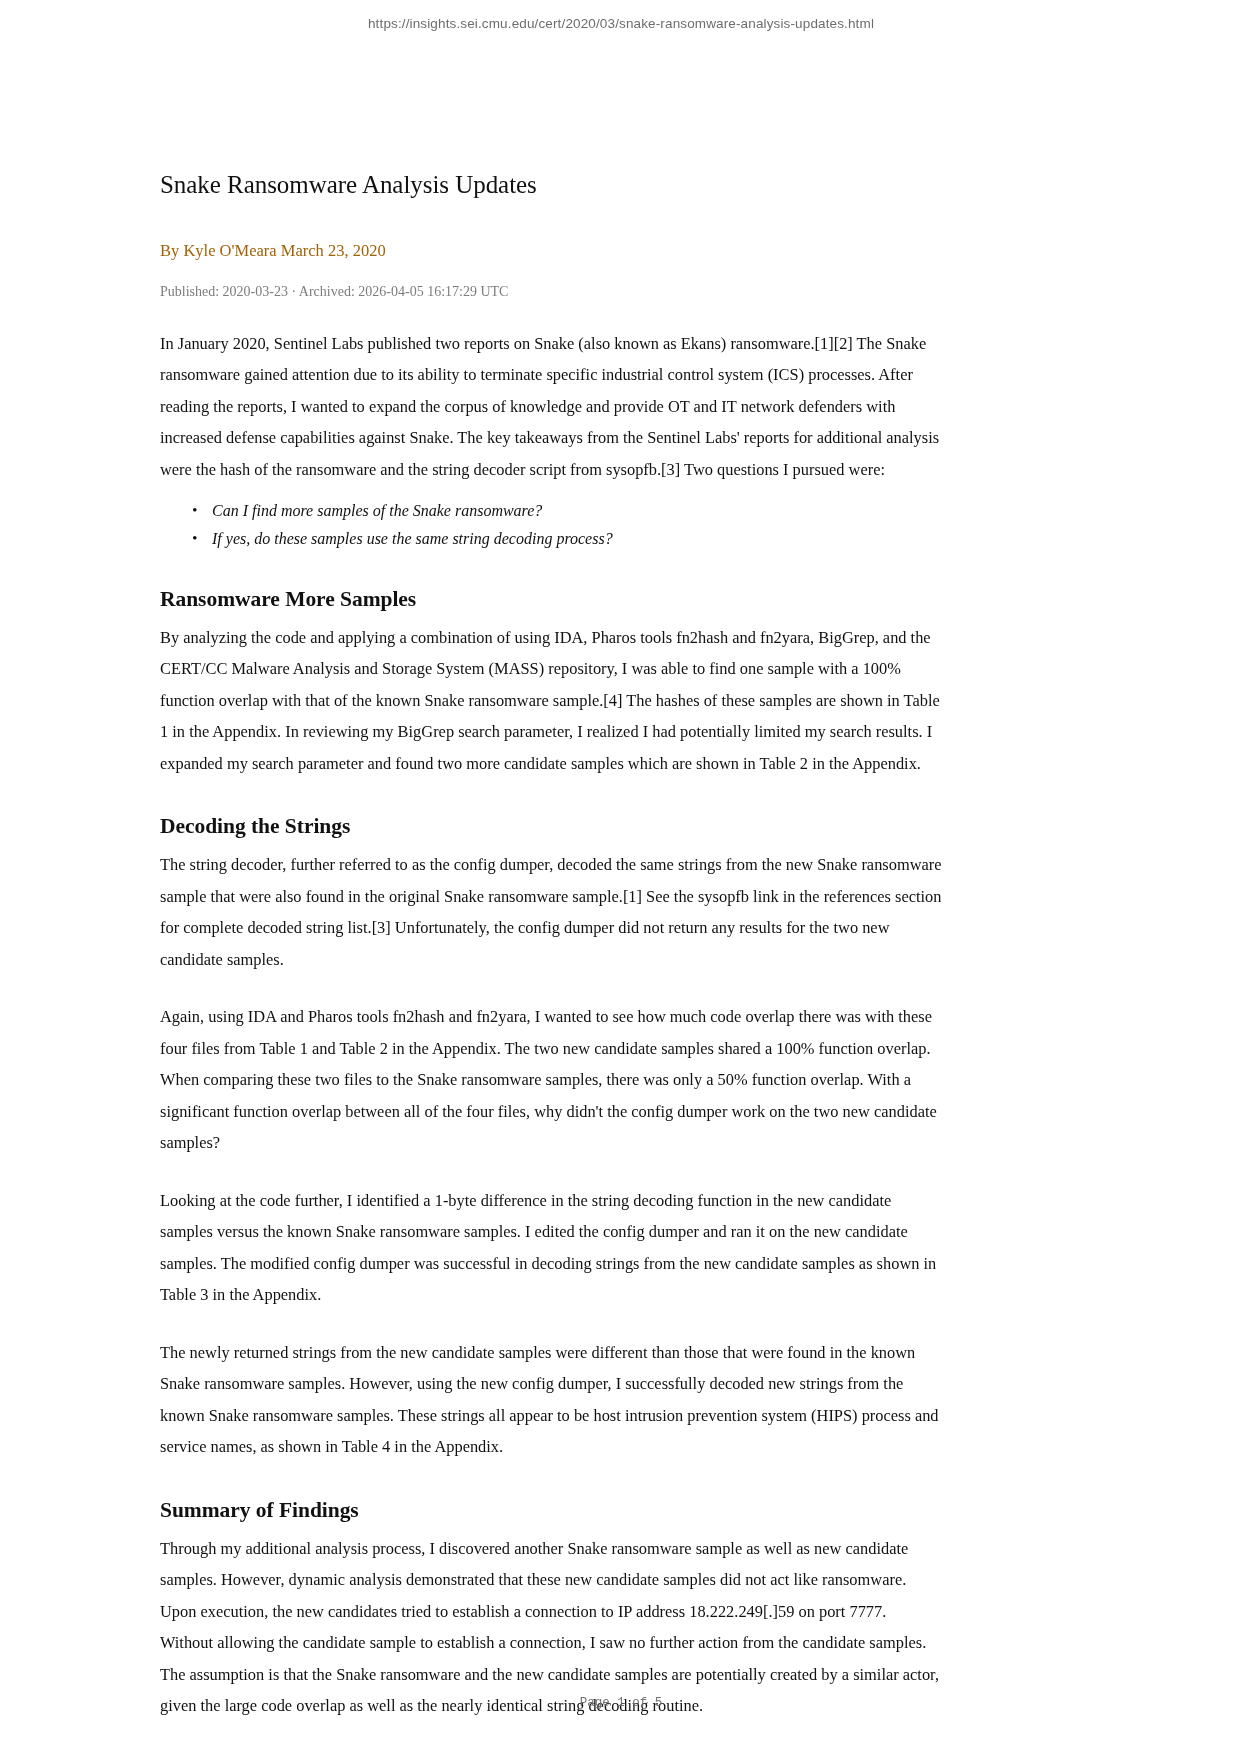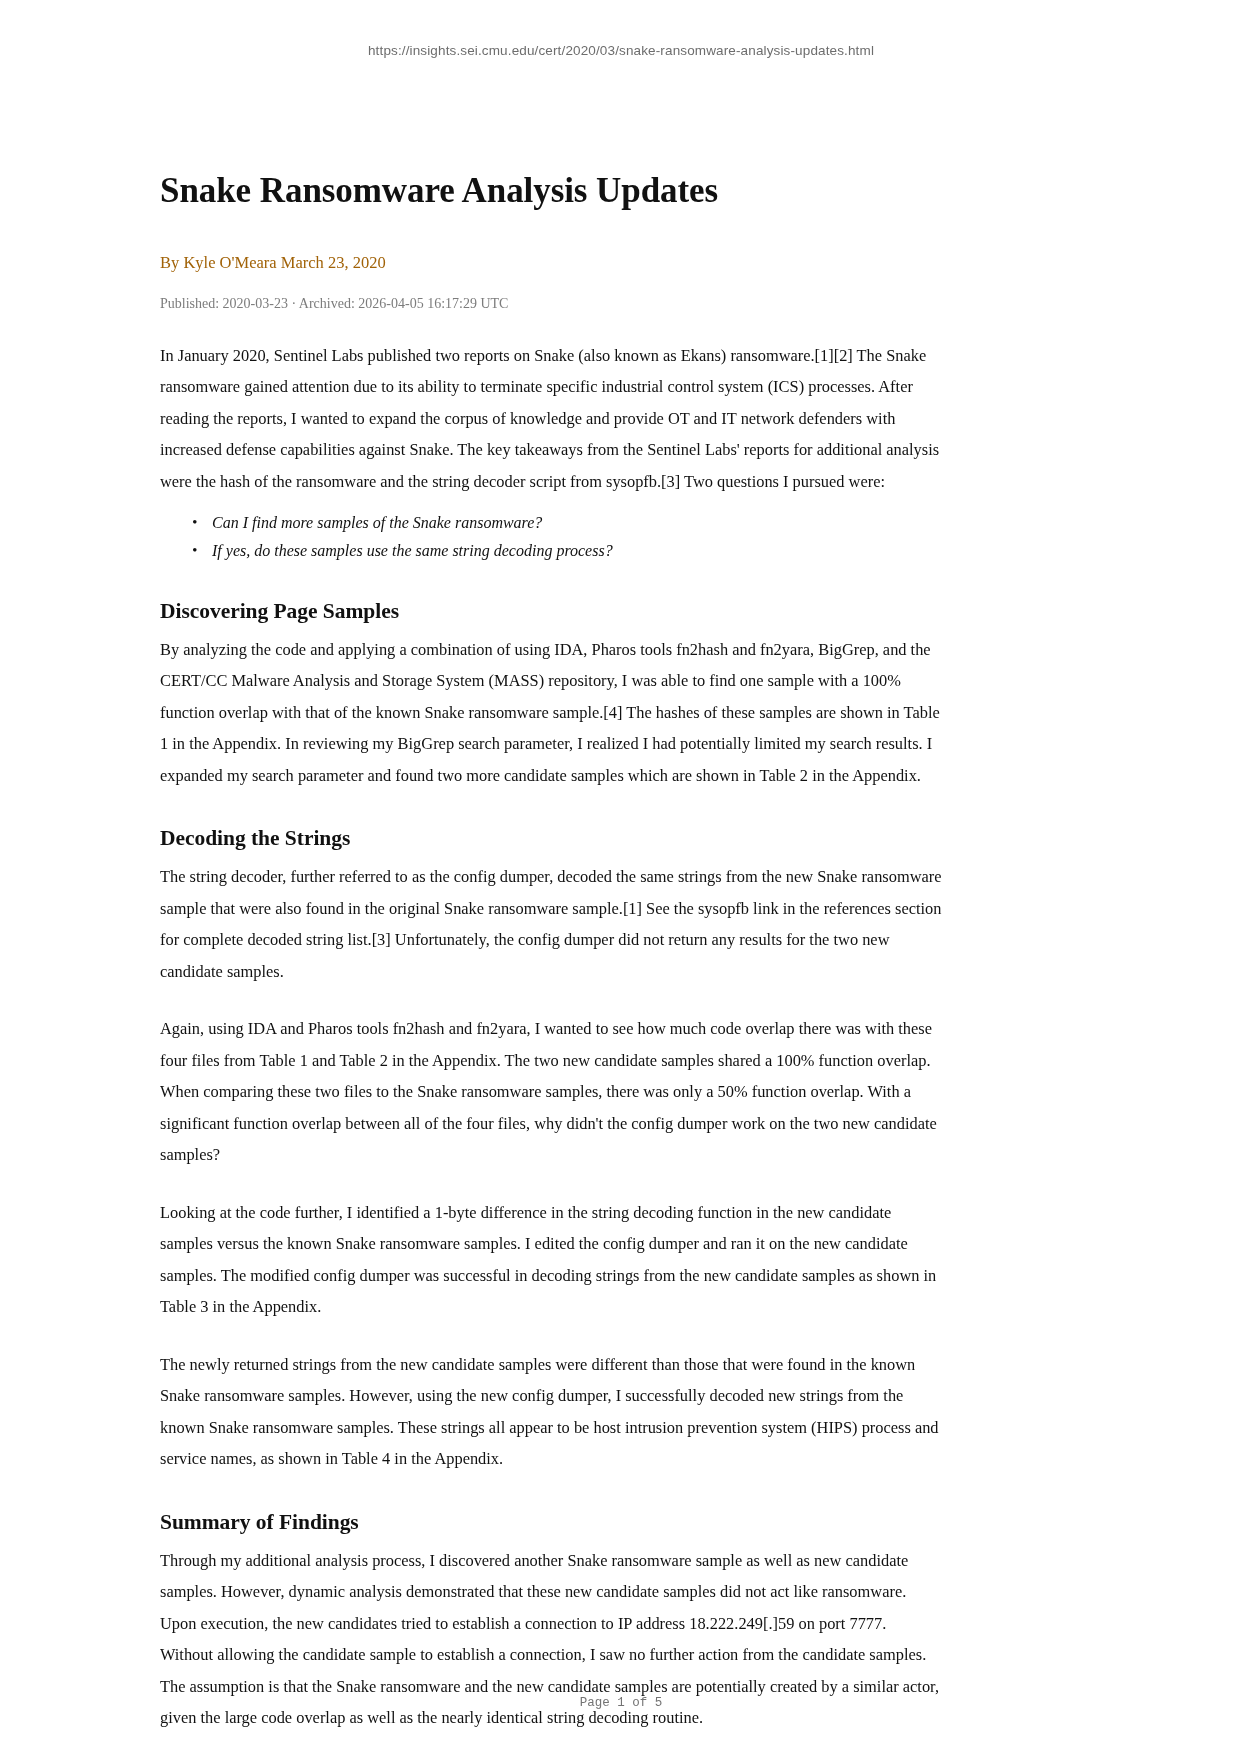--- a/index.html
+++ b/index.html
@@ -16,40 +16,40 @@
     overflow: hidden;
   }
   .page {
     position: absolute;
     inset: 0;
     background: #ffffff;
   }
   
   .url-header {
     position: absolute;
-    top: 43px;
+    top: 16px;
     left: 0;
     width: 100%;
     text-align: center;
     font-family: "Liberation Sans", "DejaVu Sans", sans-serif;
     font-size: 13.5px;
     color: #6d6d6d;
     letter-spacing: 0.01em;
     white-space: nowrap;
   }
   
   .content {
     position: absolute;
     left: 160px;
     top: 170px;
     width: 782px;
   }
   .doc-title {
-    font-size: 35px;
-    font-weight: bold;
+    font-size: 25px;
+    font-weight: normal;
     line-height: 1.2;
     margin: 0 0 0 0;
     letter-spacing: -0.002em;
     color: #111111;
   }
   .byline {
     font-size: 16.5px;
     line-height: 1.4;
     color: #a16207;
     margin: 39px 0 0 0;
@@ -130,21 +130,21 @@
 
     <div class="archive-meta">Published: 2020-03-23 · Archived: 2026-04-05 16:17:29 UTC</div>
 
     <p class="body-text first">In January 2020, Sentinel Labs published two reports on Snake (also known as Ekans) ransomware.[1][2] The Snake ransomware gained attention due to its ability to terminate specific industrial control system (ICS) processes. After reading the reports, I wanted to expand the corpus of knowledge and provide OT and IT network defenders with increased defense capabilities against Snake. The key takeaways from the Sentinel Labs' reports for additional analysis were the hash of the ransomware and the string decoder script from sysopfb.[3] Two questions I pursued were:</p>
 
     <ul class="question-list">
       <li>Can I find more samples of the Snake ransomware?</li>
       <li>If yes, do these samples use the same string decoding process?</li>
     </ul>
 
-    <h2 class="section-heading">Discovering Page Samples</h2>
+    <h2 class="section-heading">Ransomware More Samples</h2>
     <p class="body-text">By analyzing the code and applying a combination of using IDA, Pharos tools fn2hash and fn2yara, BigGrep, and the CERT/CC Malware Analysis and Storage System (MASS) repository, I was able to find one sample with a 100% function overlap with that of the known Snake ransomware sample.[4] The hashes of these samples are shown in Table 1 in the Appendix. In reviewing my BigGrep search parameter, I realized I had potentially limited my search results. I expanded my search parameter and found two more candidate samples which are shown in Table 2 in the Appendix.</p>
 
     <h2 class="section-heading">Decoding the Strings</h2>
     <p class="body-text">The string decoder, further referred to as the config dumper, decoded the same strings from the new Snake ransomware sample that were also found in the original Snake ransomware sample.[1] See the sysopfb link in the references section for complete decoded string list.[3] Unfortunately, the config dumper did not return any results for the two new candidate samples.</p>
     <p class="body-text">Again, using IDA and Pharos tools fn2hash and fn2yara, I wanted to see how much code overlap there was with these four files from Table 1 and Table 2 in the Appendix. The two new candidate samples shared a 100% function overlap. When comparing these two files to the Snake ransomware samples, there was only a 50% function overlap. With a significant function overlap between all of the four files, why didn't the config dumper work on the two new candidate samples?</p>
     <p class="body-text">Looking at the code further, I identified a 1-byte difference in the string decoding function in the new candidate samples versus the known Snake ransomware samples. I edited the config dumper and ran it on the new candidate samples. The modified config dumper was successful in decoding strings from the new candidate samples as shown in Table 3 in the Appendix.</p>
     <p class="body-text">The newly returned strings from the new candidate samples were different than those that were found in the known Snake ransomware samples. However, using the new config dumper, I successfully decoded new strings from the known Snake ransomware samples. These strings all appear to be host intrusion prevention system (HIPS) process and service names, as shown in Table 4 in the Appendix.</p>
 
     <h2 class="section-heading">Summary of Findings</h2>
     <p class="body-text">Through my additional analysis process, I discovered another Snake ransomware sample as well as new candidate samples. However, dynamic analysis demonstrated that these new candidate samples did not act like ransomware. Upon execution, the new candidates tried to establish a connection to IP address 18.222.249[.]59 on port 7777. Without allowing the candidate sample to establish a connection, I saw no further action from the candidate samples. The assumption is that the Snake ransomware and the new candidate samples are potentially created by a similar actor, given the large code overlap as well as the nearly identical string decoding routine.</p>

